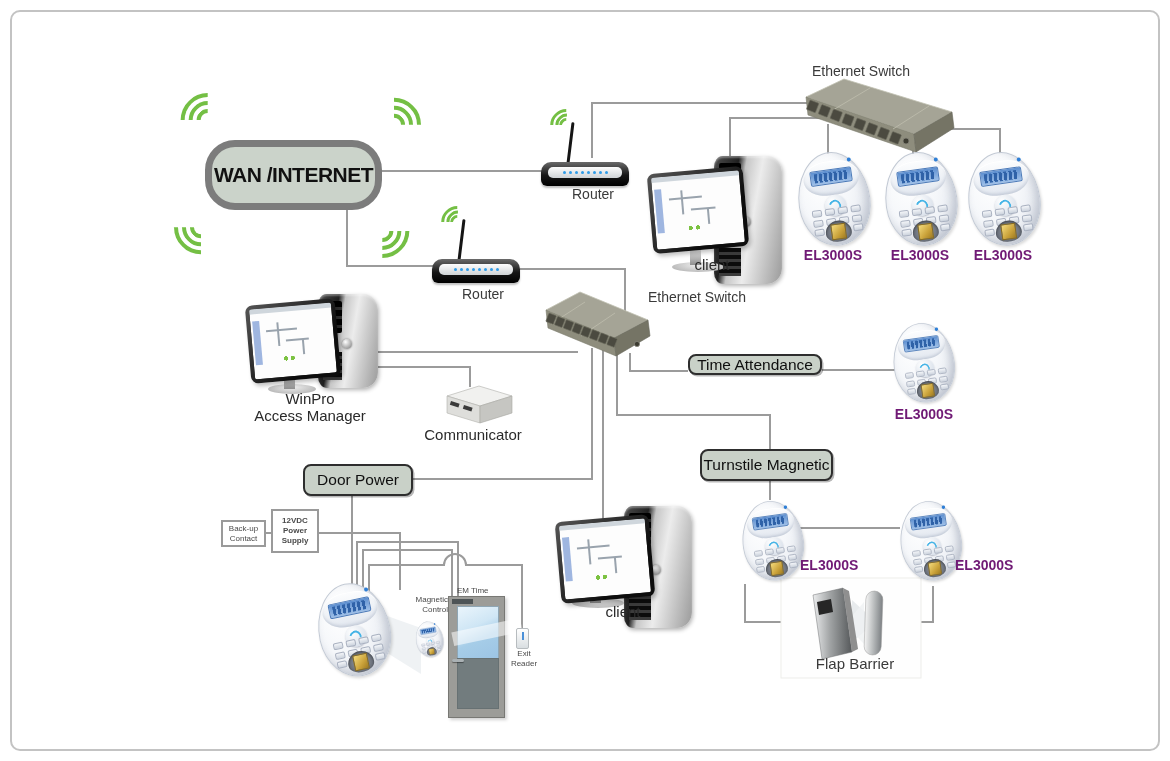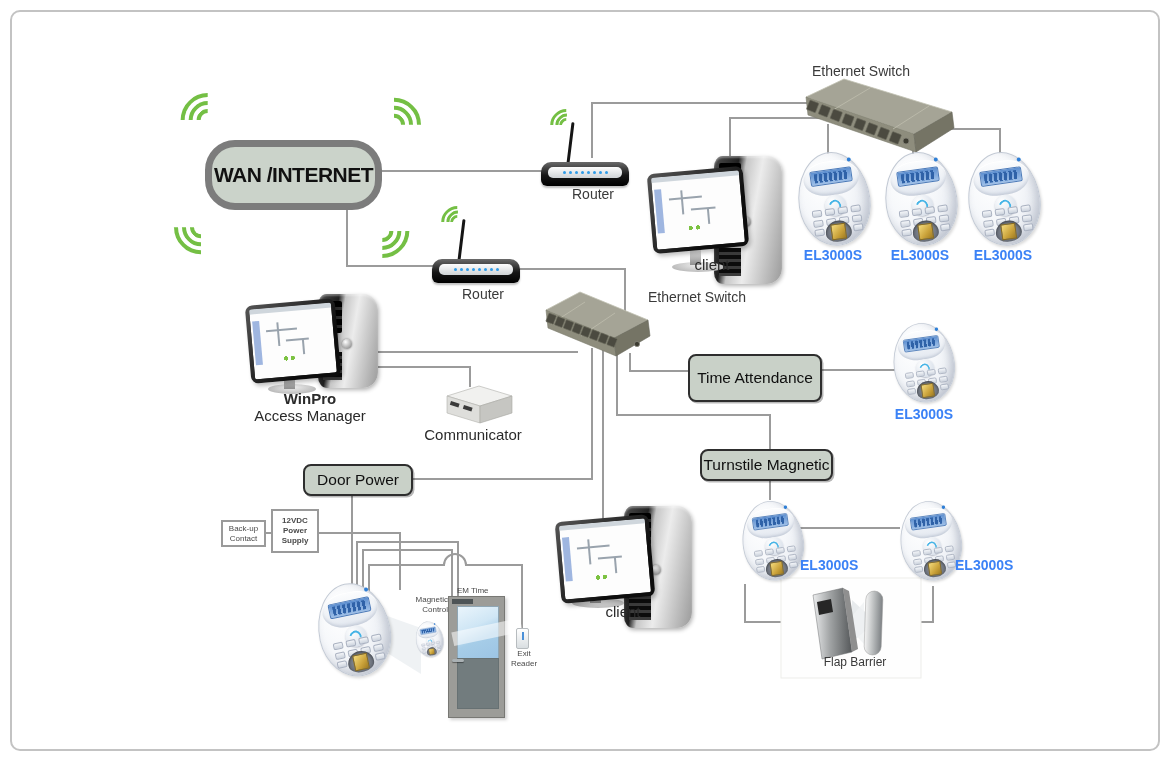--- a/index.html
+++ b/index.html
@@ -33,21 +33,21 @@
   .router .body{position:absolute;left:0;bottom:0;width:100%;height:24px;
       background:linear-gradient(#6a6a6a,#161616 55%,#000);border-radius:10px 10px 6px 6px;
       box-shadow:0 2px 2px rgba(0,0,0,.25);}
   .router .face{position:absolute;left:7px;right:7px;top:5px;height:11px;border-radius:5px;
       background:linear-gradient(#fdfdfd,#cfd3d6);display:flex;align-items:center;justify-content:center;gap:3px;}
   .router-dot{width:3px;height:3px;border-radius:50%;background:#2f9ce8;display:inline-block;}
 
   
   .lbl{position:absolute;color:#3a3a3a;font-size:14px;text-align:center;}
   .lbl.big{font-size:15px;color:#2a2a2a;}
-  .lbl.bold{font-weight:bold;color:#3b82f6;}
+  .lbl.bold{font-weight:bold;color:#701a75;}
   .lbl.left{text-align:left;}
   .lbl.small{font-size:8px;color:#4a4a4a;line-height:1.2;}
   .lbl.right{text-align:right;}
 
   
   .zone-box{position:absolute;box-sizing:border-box;background:#c9d1c8;border:2.5px solid #2e2e2e;
      border-radius:8px;display:flex;align-items:center;justify-content:center;
      font-size:15.5px;color:#0f0f0f;box-shadow:1.5px 1.5px 0 rgba(0,0,0,.28);}
 
   
@@ -326,30 +326,30 @@
         <span class="vents"></span>
         <span class="pwr"></span>
       </div>
     <div class="pc-base" style="left:20px;top:92px;width:48px;"></div>
     <div class="pc-stand" style="left:36px;top:82px;"></div>
     <div class="pc-monitor" style="left:0;top:10px;width:82px;height:70px;">
       <div class="pc-screen"></div>
       </div>
   </div>
   <div class="lbl big" style="left:244px;top:390px;width:132px;">
-    <div style="font-weight:bold;">WinPro</div>
+    <div style="font-weight:normal;">WinPro</div>
     <div>Access Manager</div>
   </div>
 
   <div class="lbl big" style="left:420px;top:426px;width:106px;">Communicator</div>
 
   <div class="zone-box" style="left:303px;top:464px;width:110px;height:32px;">
     <span>Door Power</span>
     </div>
-  <div class="zone-box" style="left:688px;top:354px;width:134px;height:48px;">
+  <div class="zone-box" style="left:688px;top:354px;width:134px;height:21px;">
     <span>Time Attendance</span>
     </div>
   <div class="zone-box" style="left:700px;top:449px;width:133px;height:32px;">
     <span>Turnstile Magnetic</span>
     </div>
 
   <div class="el3000s" style="left:798px;top:152px;">
     <div class="el-body">
         <span class="el-led"></span>
       <div class="el-head">
@@ -561,14 +561,14 @@
     <div class="glass"></div>
     <div class="panel"></div>
     <div class="handle"></div>
   </div>
   <div class="exit-reader"></div>
 
   <div class="lbl small right" style="left:404px;top:595px;width:44px;">Magnetic Control</div>
   <div class="lbl small left" style="left:457px;top:586px;width:42px;">EM Time</div>
   <div class="lbl small" style="left:506px;top:649px;width:36px;">Exit Reader</div>
 
-  <div class="lbl" style="left:810px;top:655px;width:90px;font-size:12px;">Flap Barrier</div>
+  <div class="lbl" style="left:810px;top:655px;width:90px;font-size:15px;">Flap Barrier</div>
 </div>
 
 </body></html>

